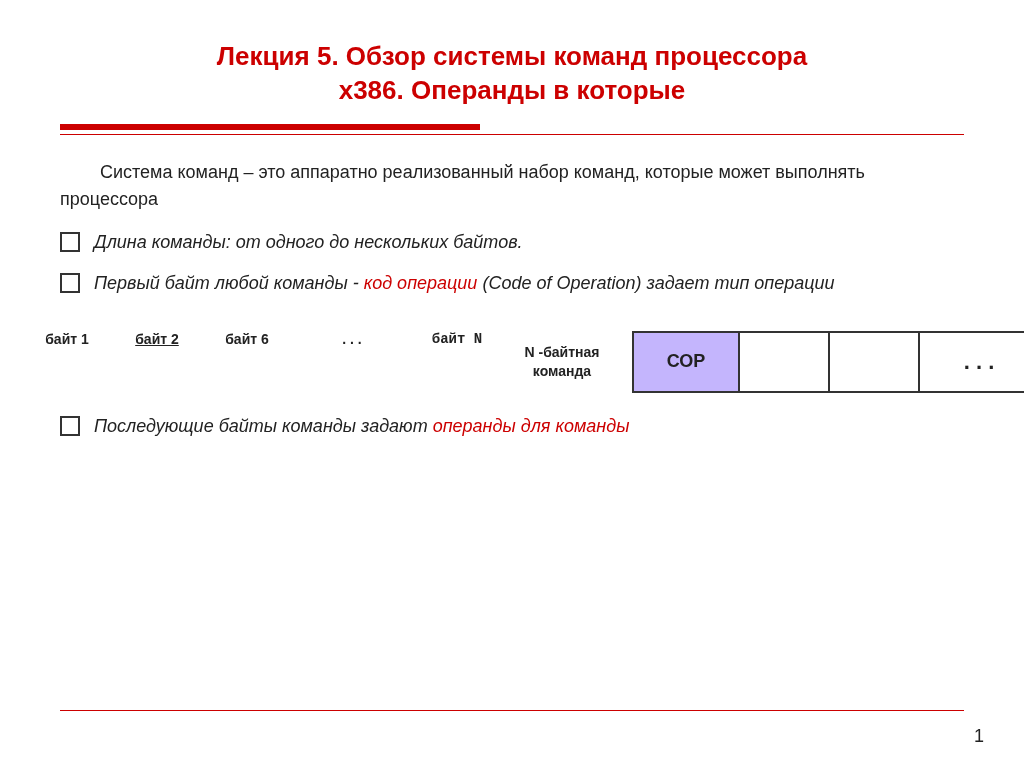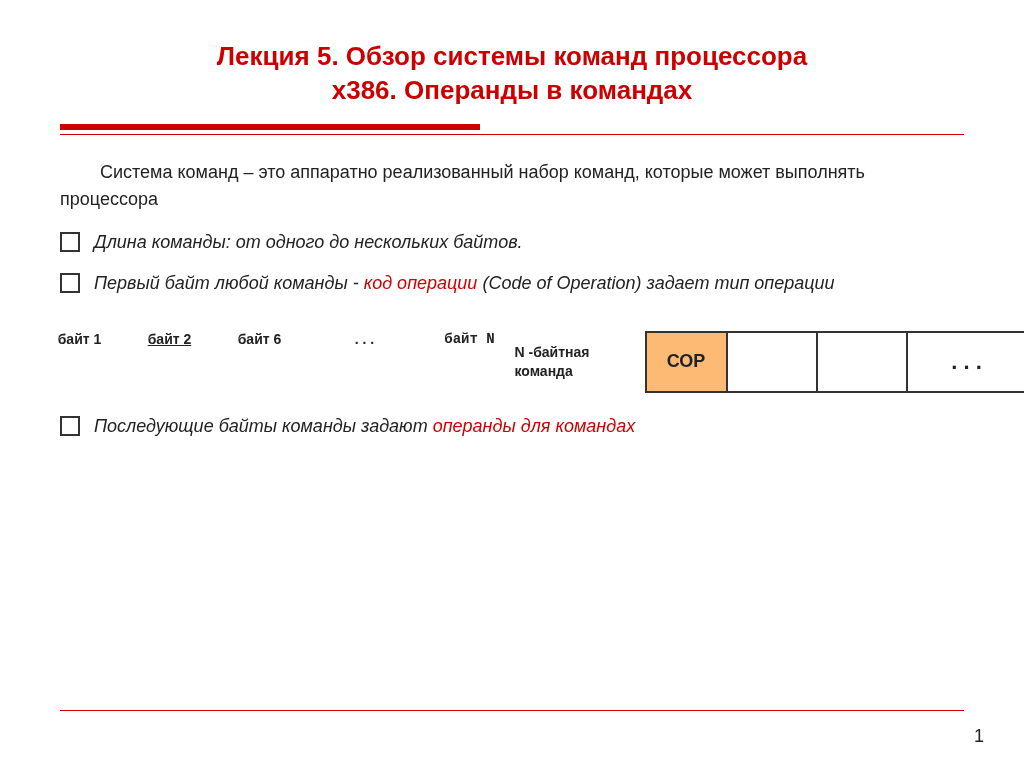--- a/index.html
+++ b/index.html
@@ -117,21 +117,21 @@
 
     .diagram-row {
       display: flex;
       align-items: center;
     }
 
     .diagram-label {
       font-size: 14px;
       font-weight: bold;
       color: #222;
-      text-align: left;
+      text-align: center;
       width: 120px;
       margin-right: 10px;
       line-height: 1.3;
     }
 
     .diagram-cells {
       display: flex;
       border: 2px solid #333;
     }
 
@@ -144,22 +144,22 @@
       font-size: 18px;
       font-weight: bold;
       color: #222;
     }
 
     .diagram-cell:last-child {
       border-right: none;
     }
 
     .diagram-cell.cop-cell {
-      background: #fdba74;
-      width: 81px;
+      background: #c4b5fd;
+      width: 106px;
     }
 
     .diagram-cell.normal-cell {
       width: 90px;
       background: white;
     }
 
     .diagram-cell.dots-cell {
       width: 120px;
       background: white;
@@ -195,21 +195,21 @@
       flex: 1;
     }
   </style>
 </head>
 <body>
 
 <div class="slide">
 
   <div class="slide-title">
     <span>Лекция 5.  Обзор системы команд процессора</span><br>
-    <span>x386. Операнды в командах</span>
+    <span>x386. Операнды в которые</span>
   </div>
 
   <div class="red-bar"></div>
   <div class="separator-line"></div>
 
   <p class="intro-text">Система команд –  это аппаратно реализованный набор команд, которые может выполнять процессора</p>
 
   <ul class="bullet-list">
     <li class="bullet-item">
       <span class="bullet-checkbox"></span>
@@ -245,21 +245,21 @@
         </div>
       </div>
 
     </div>
   </div>
 
   <ul class="bullet-list">
     <li class="bullet-item">
       <span class="bullet-checkbox"></span>
       <span>
-        <span>Последующие байты команды задают </span><span class="highlight-red">операнды для командах</span>
+        <span>Последующие байты команды задают </span><span class="highlight-red">операнды для команды</span>
       </span>
     </li>
   </ul>
 
   <div class="spacer"></div>
 
   <div class="bottom-separator"></div>
 
   <div class="page-number">1</div>
 </div>

